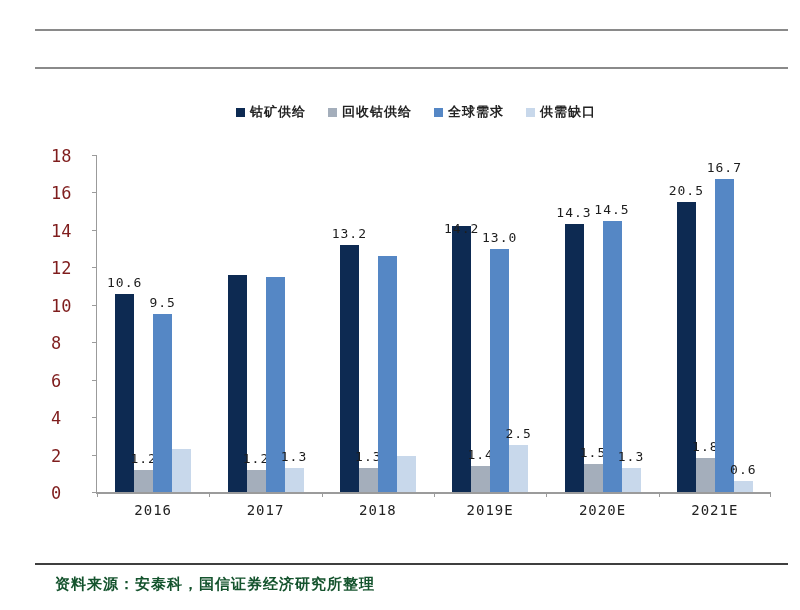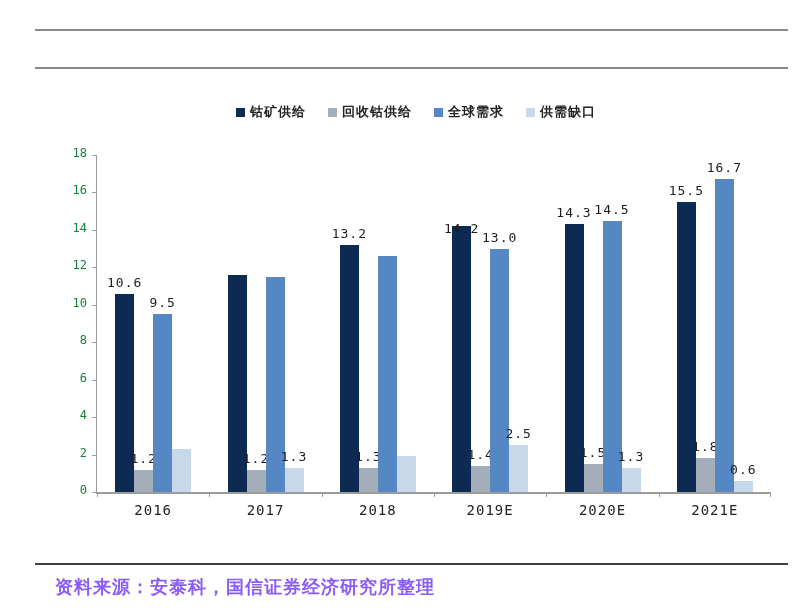--- a/index.html
+++ b/index.html
@@ -40,30 +40,30 @@
     position:absolute;transform:translateX(-50%);
     font-family:"DejaVu Sans Mono", monospace;
     font-size:13px;color:#1d1d1d;letter-spacing:1px;white-space:nowrap;
   }
   .category-label{
     position:absolute;transform:translateX(-50%);
     font-family:"DejaVu Sans Mono", monospace;
     font-size:14px;color:#222;letter-spacing:1px;white-space:nowrap;
   }
   .y-tick-label{
-    position:absolute;left:-46px;width:36px;text-align:right;
+    position:absolute;left:-46px;width:36px;
     font-family:"DejaVu Sans Mono", monospace;
-    font-size:12px;color:#15803d;
+    font-size:17px;color:#7f1d1d;
   }
   .y-tick-mark{position:absolute;left:-5px;width:5px;height:1px;background:#9b9b9b;}
   .x-tick-mark{position:absolute;width:1px;height:5px;background:#9b9b9b;}
   #source{
     position:absolute;left:55px;top:575px;
     font-family:"Liberation Serif", serif;
-    font-size:18px;font-weight:600;color:#8b5cf6;
+    font-size:15px;font-weight:600;color:#14532d;
     letter-spacing:1px;white-space:nowrap;
   }
 </style>
 </head>
 <body>
 
 <div id="page">
   <div id="top-rule" class="rule"></div>
   <div id="title-rule" class="rule"></div>
 
@@ -141,21 +141,21 @@
       <div class="bar" style="left: 467.5px; top: 69.2722px; width: 19px; height: 267.728px; background: rgb(13, 42, 82);"></div>
       <div class="bar-label" style="left: 477px; top: 50.2722px;">14.3</div>
       <div class="bar" style="left: 486.5px; top: 308.917px; width: 19px; height: 28.0833px; background: rgb(164, 174, 187);"></div>
       <div class="bar-label" style="left: 496px; top: 289.917px;">1.5</div>
       <div class="bar" style="left: 505.5px; top: 65.5278px; width: 19px; height: 271.472px; background: rgb(85, 135, 197);"></div>
       <div class="bar-label" style="left: 515px; top: 46.5278px;">14.5</div>
       <div class="bar" style="left: 524.5px; top: 312.661px; width: 19px; height: 24.3389px; background: rgb(200, 216, 235);"></div>
       <div class="bar-label" style="left: 534px; top: 293.661px;">1.3</div>
       <div class="category-label" style="left: 505.5px; top: 347px;">2020E</div>
       <div class="bar" style="left: 579.833px; top: 46.8056px; width: 19px; height: 290.194px; background: rgb(13, 42, 82);"></div>
-      <div class="bar-label" style="left: 589.333px; top: 27.8056px;">15.5</div>
+      <div class="bar-label" style="left: 589.333px; top: 27.8056px;">20.5</div>
       <div class="bar" style="left: 598.833px; top: 303.3px; width: 19px; height: 33.7px; background: rgb(164, 174, 187);"></div>
       <div class="bar-label" style="left: 608.333px; top: 284.3px;">1.8</div>
       <div class="bar" style="left: 617.833px; top: 24.3389px; width: 19px; height: 312.661px; background: rgb(85, 135, 197);"></div>
       <div class="bar-label" style="left: 627.333px; top: 5.33889px;">16.7</div>
       <div class="bar" style="left: 636.833px; top: 325.767px; width: 19px; height: 11.2333px; background: rgb(200, 216, 235);"></div>
       <div class="bar-label" style="left: 646.333px; top: 306.767px;">0.6</div>
       <div class="category-label" style="left: 617.833px; top: 347px;">2021E</div>
       <div class="x-tick-mark" style="left: 0px; top: 337px;"></div>
       <div class="x-tick-mark" style="left: 112.333px; top: 337px;"></div>
       <div class="x-tick-mark" style="left: 224.667px; top: 337px;"></div>

